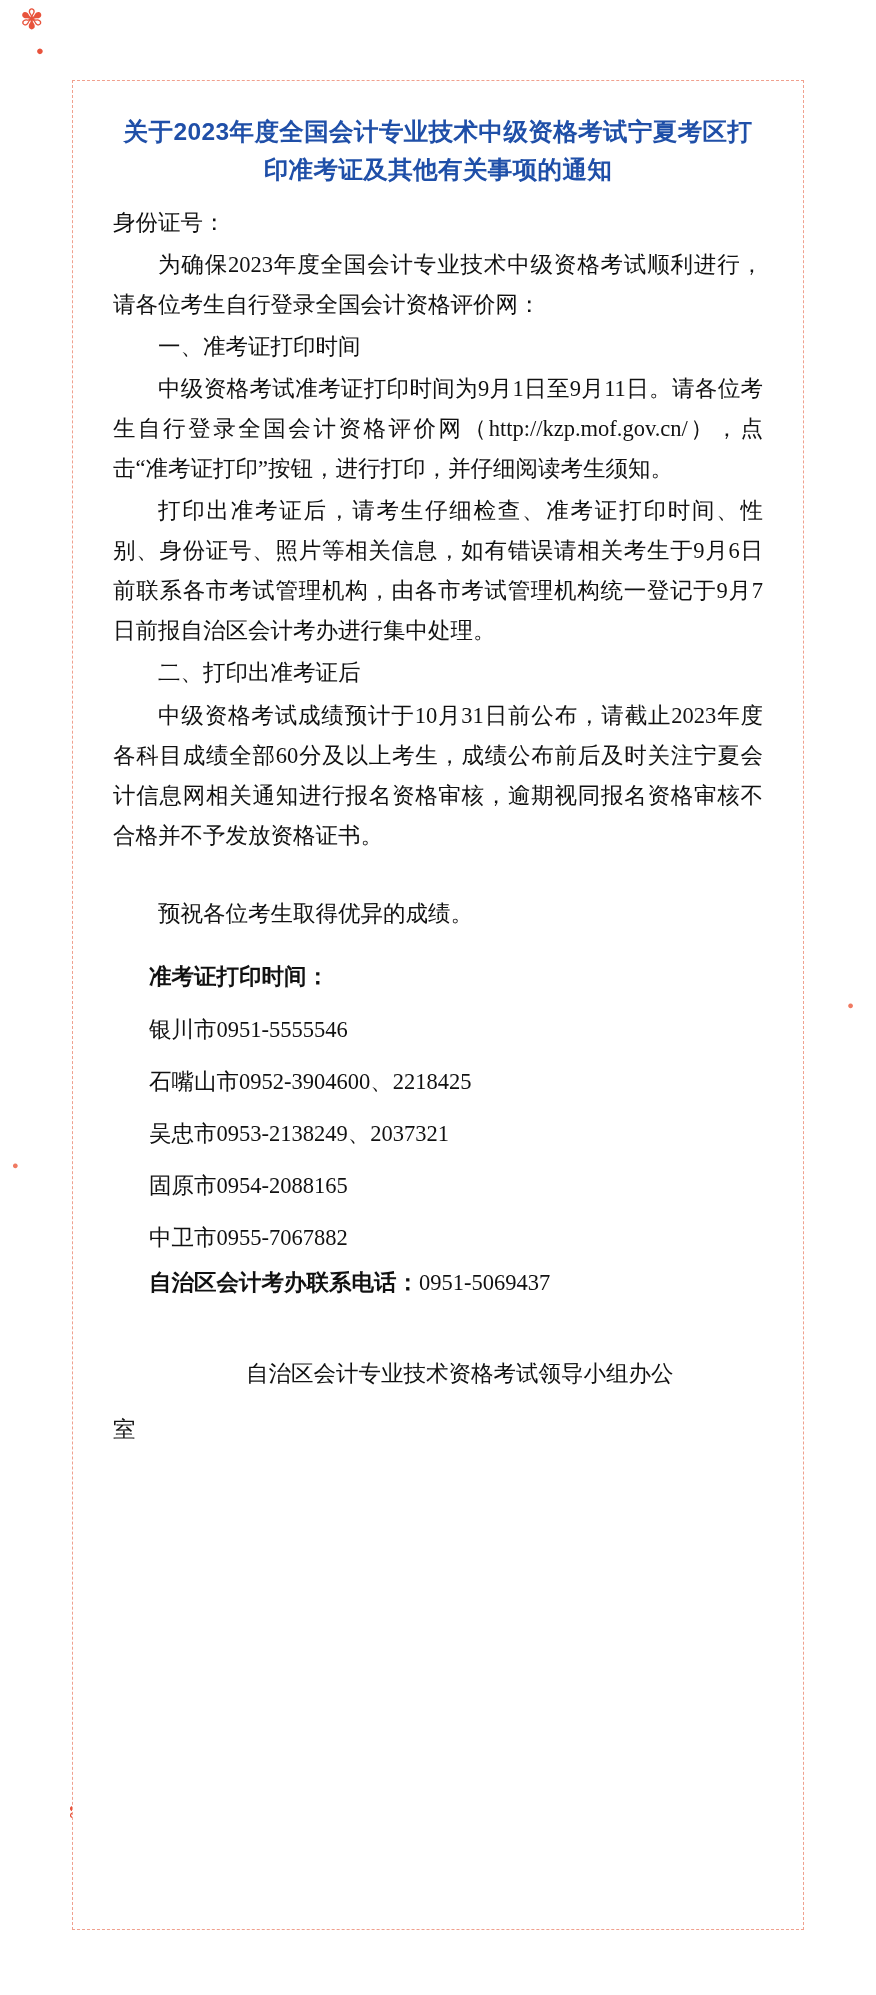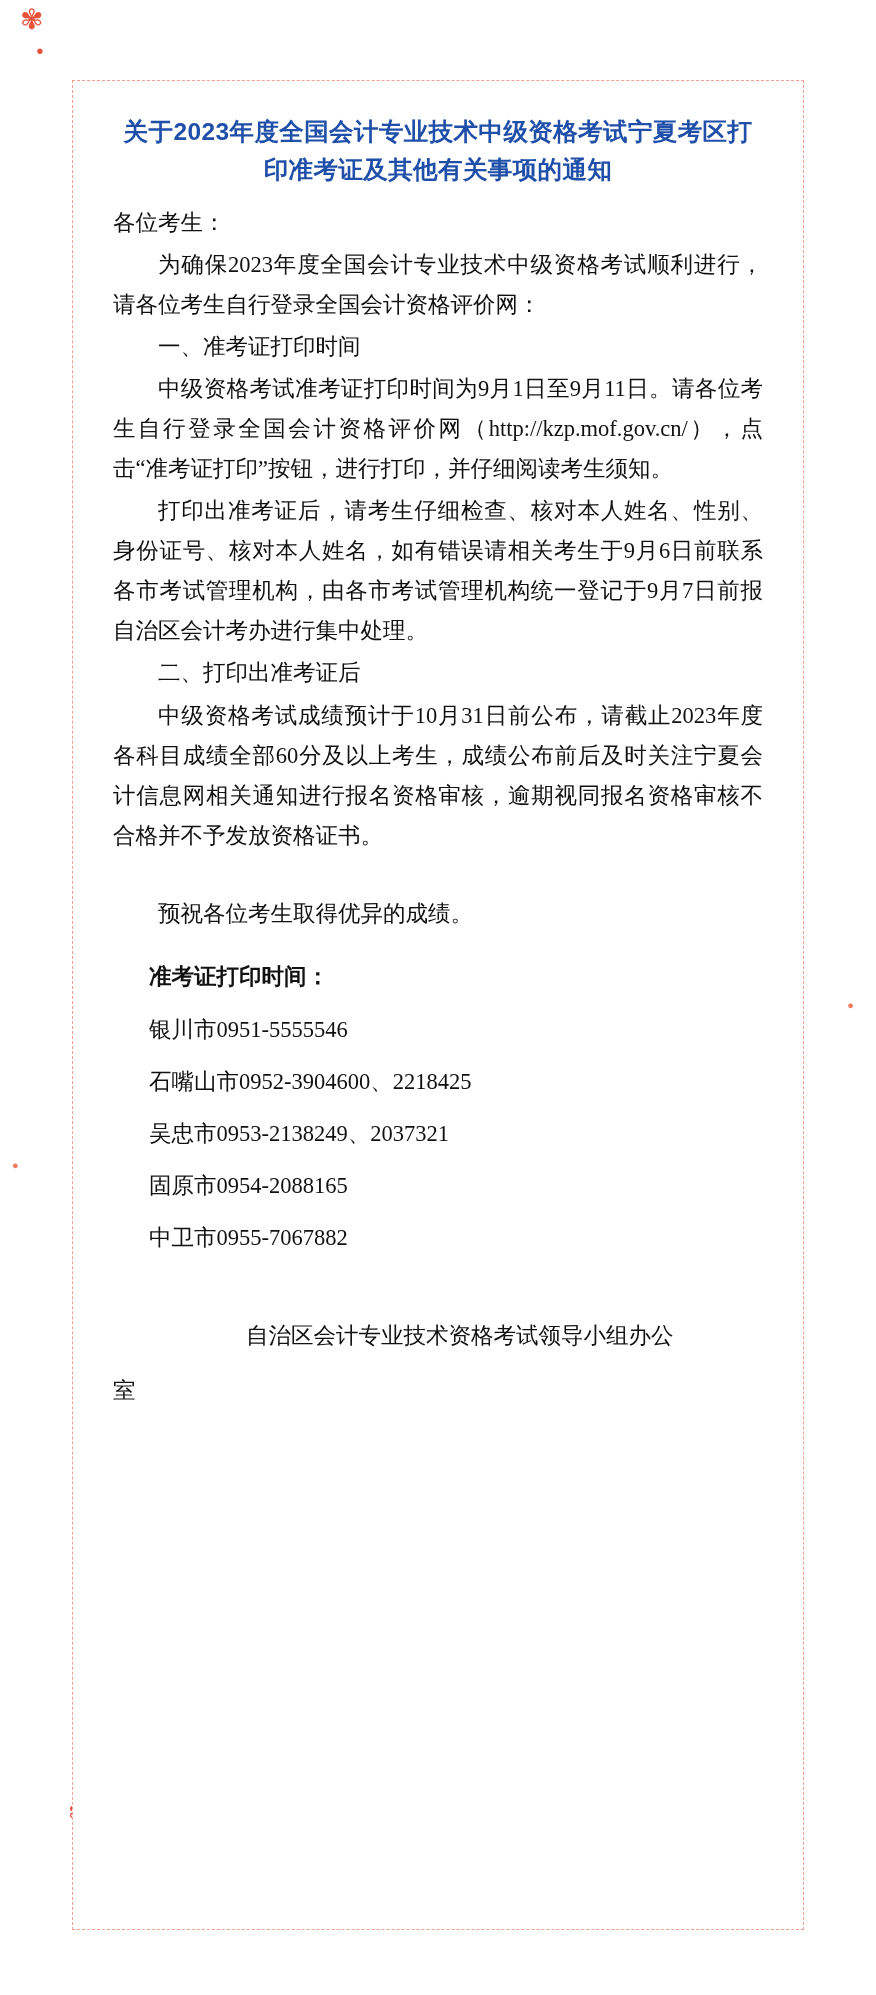--- a/index.html
+++ b/index.html
@@ -148,48 +148,49 @@
   <span class="flower flower-ml">●</span>
   <span class="flower flower-tr">●</span>
   <span class="flower flower-bl">✾</span>
 
   <div class="doc-frame">
 
     <div class="doc-title">关于2023年度全国会计专业技术中级资格考试宁夏考区打印准考证及其他有关事项的通知</div>
 
     <div class="body-text">
 
-      <p class="para noindent">各位考生：</p>
+      <p class="para noindent">身份证号：</p>
 
       <p class="para indent">为确保2023年度全国会计专业技术中级资格考试顺利进行，请各位考生自行登录全国会计资格评价网：</p>
 
       <p class="para indent">一、准考证打印时间</p>
 
       <p class="para indent">中级资格考试准考证打印时间为9月1日至9月11日。请各位考生自行登录全国会计资格评价网（http://kzp.mof.gov.cn/），点击“准考证打印”按钮，进行打印，并仔细阅读考生须知。</p>
 
-      <p class="para indent">打印出准考证后，请考生仔细检查、核对本人姓名、性别、身份证号、核对本人姓名，如有错误请相关考生于9月6日前联系各市考试管理机构，由各市考试管理机构统一登记于9月7日前报自治区会计考办进行集中处理。</p>
+      <p class="para indent">打印出准考证后，请考生仔细检查、准考证打印时间、性别、身份证号、照片等相关信息，如有错误请相关考生于9月6日前联系各市考试管理机构，由各市考试管理机构统一登记于9月7日前报自治区会计考办进行集中处理。</p>
 
       <p class="para indent">二、打印出准考证后</p>
 
       <p class="para indent">中级资格考试成绩预计于10月31日前公布，请截止2023年度各科目成绩全部60分及以上考生，成绩公布前后及时关注宁夏会计信息网相关通知进行报名资格审核，逾期视同报名资格审核不合格并不予发放资格证书。</p>
 
       <div class="spacer-lg"></div>
 
       <p class="para indent">预祝各位考生取得优异的成绩。</p>
 
       <div class="spacer-md"></div>
 
       <p class="phone-head">准考证打印时间：</p>
 
       <p class="phone-line">银川市0951-5555546</p>
       <p class="phone-line">石嘴山市0952-3904600、2218425</p>
       <p class="phone-line">吴忠市0953-2138249、2037321</p>
       <p class="phone-line">固原市0954-2088165</p>
       <p class="phone-line">中卫市0955-7067882</p>
 
+      <p class="phone-bold"><span class="bold">自治区会计考办联系电话：</span><span>0951-5069437</span></p>
 
       <div class="spacer-lg"></div>
 
       <p class="sign">自治区会计专业技术资格考试领导小组办公</p>
       <p class="sign-tail">室</p>
 
     </div>
   </div>
 </div>
 

